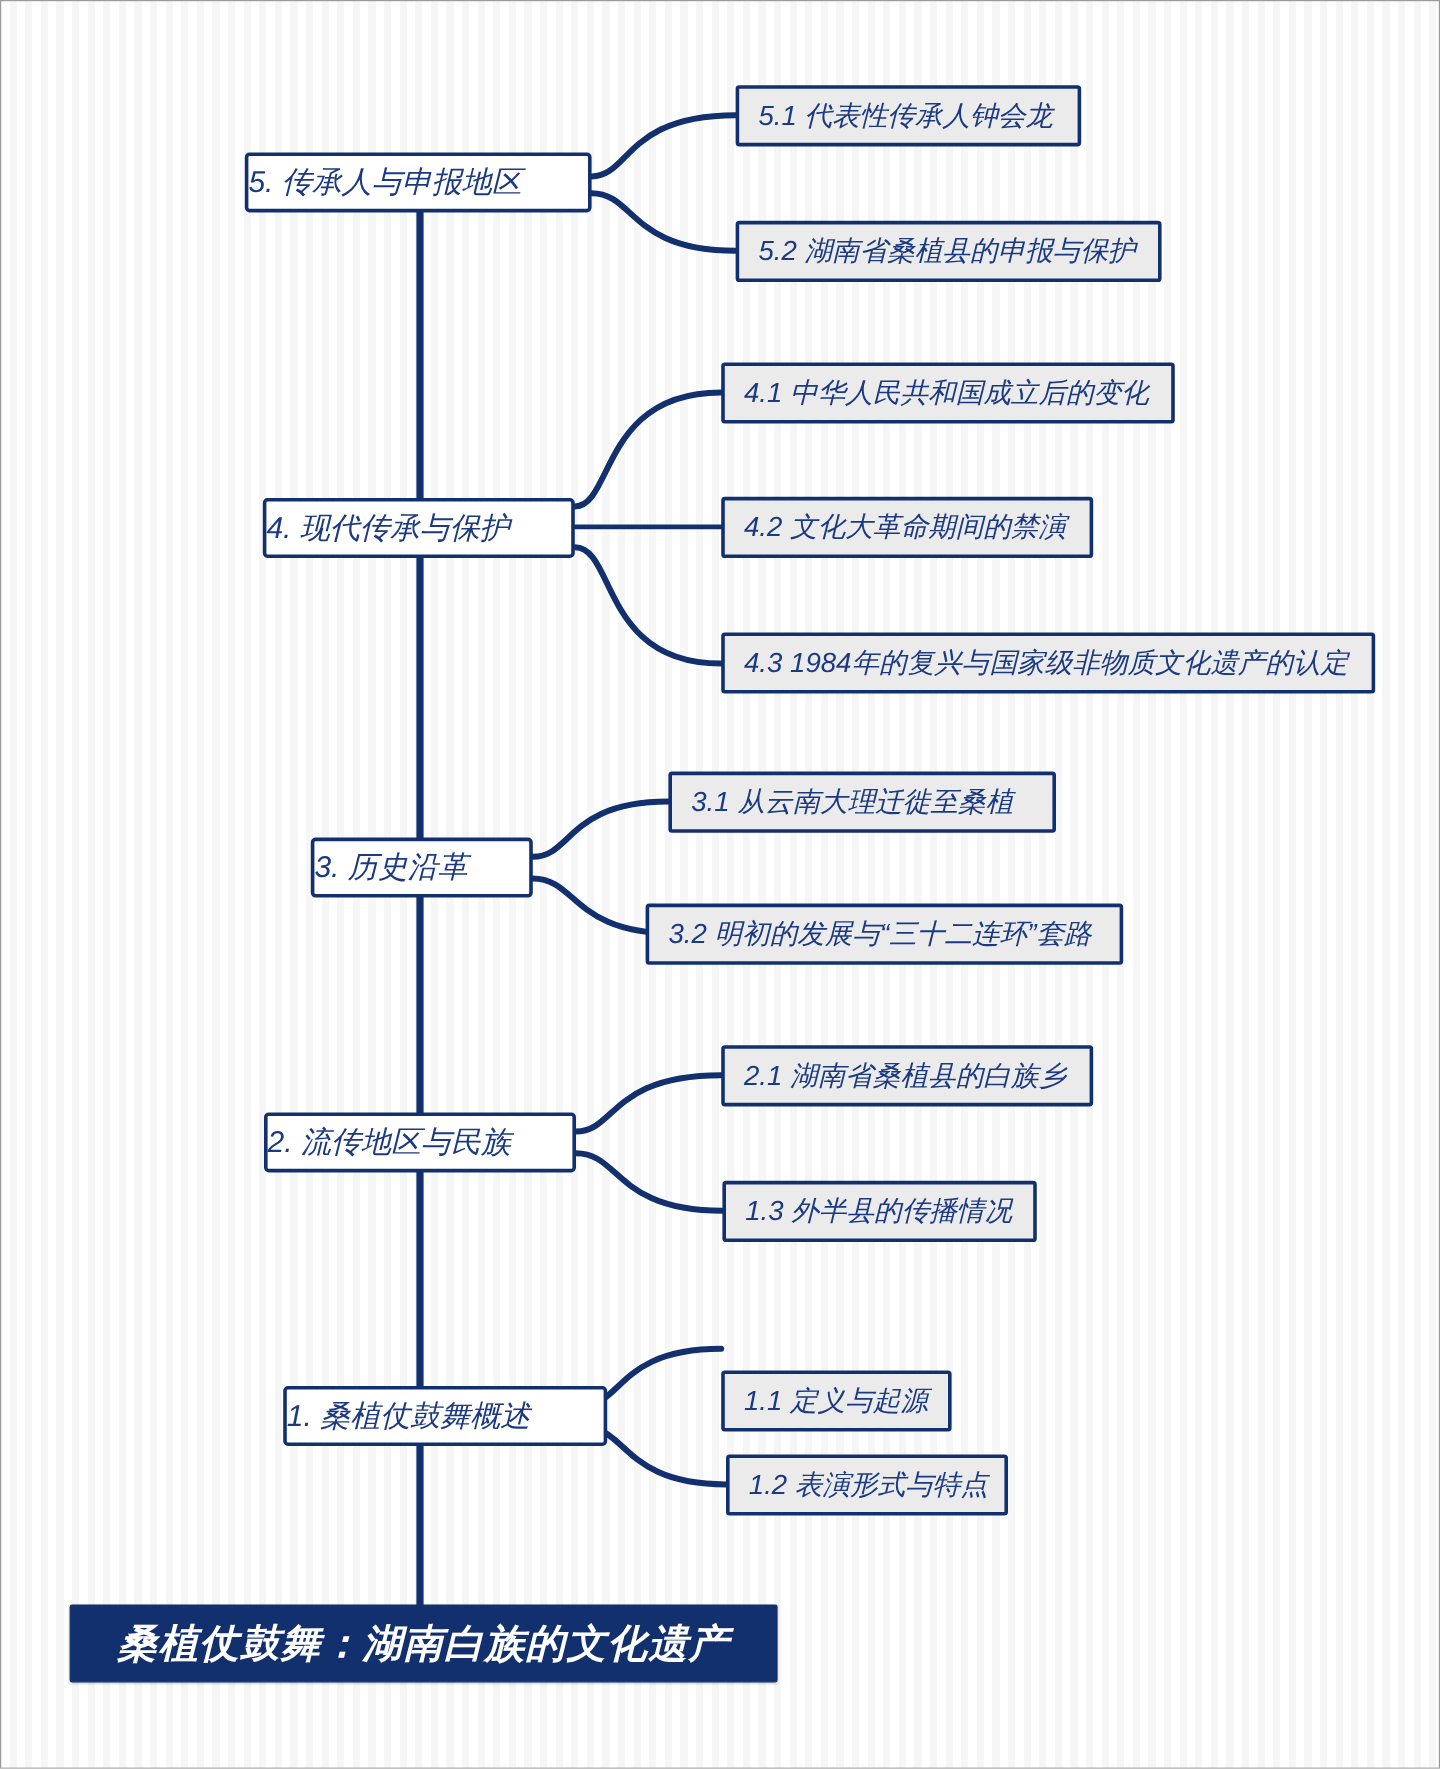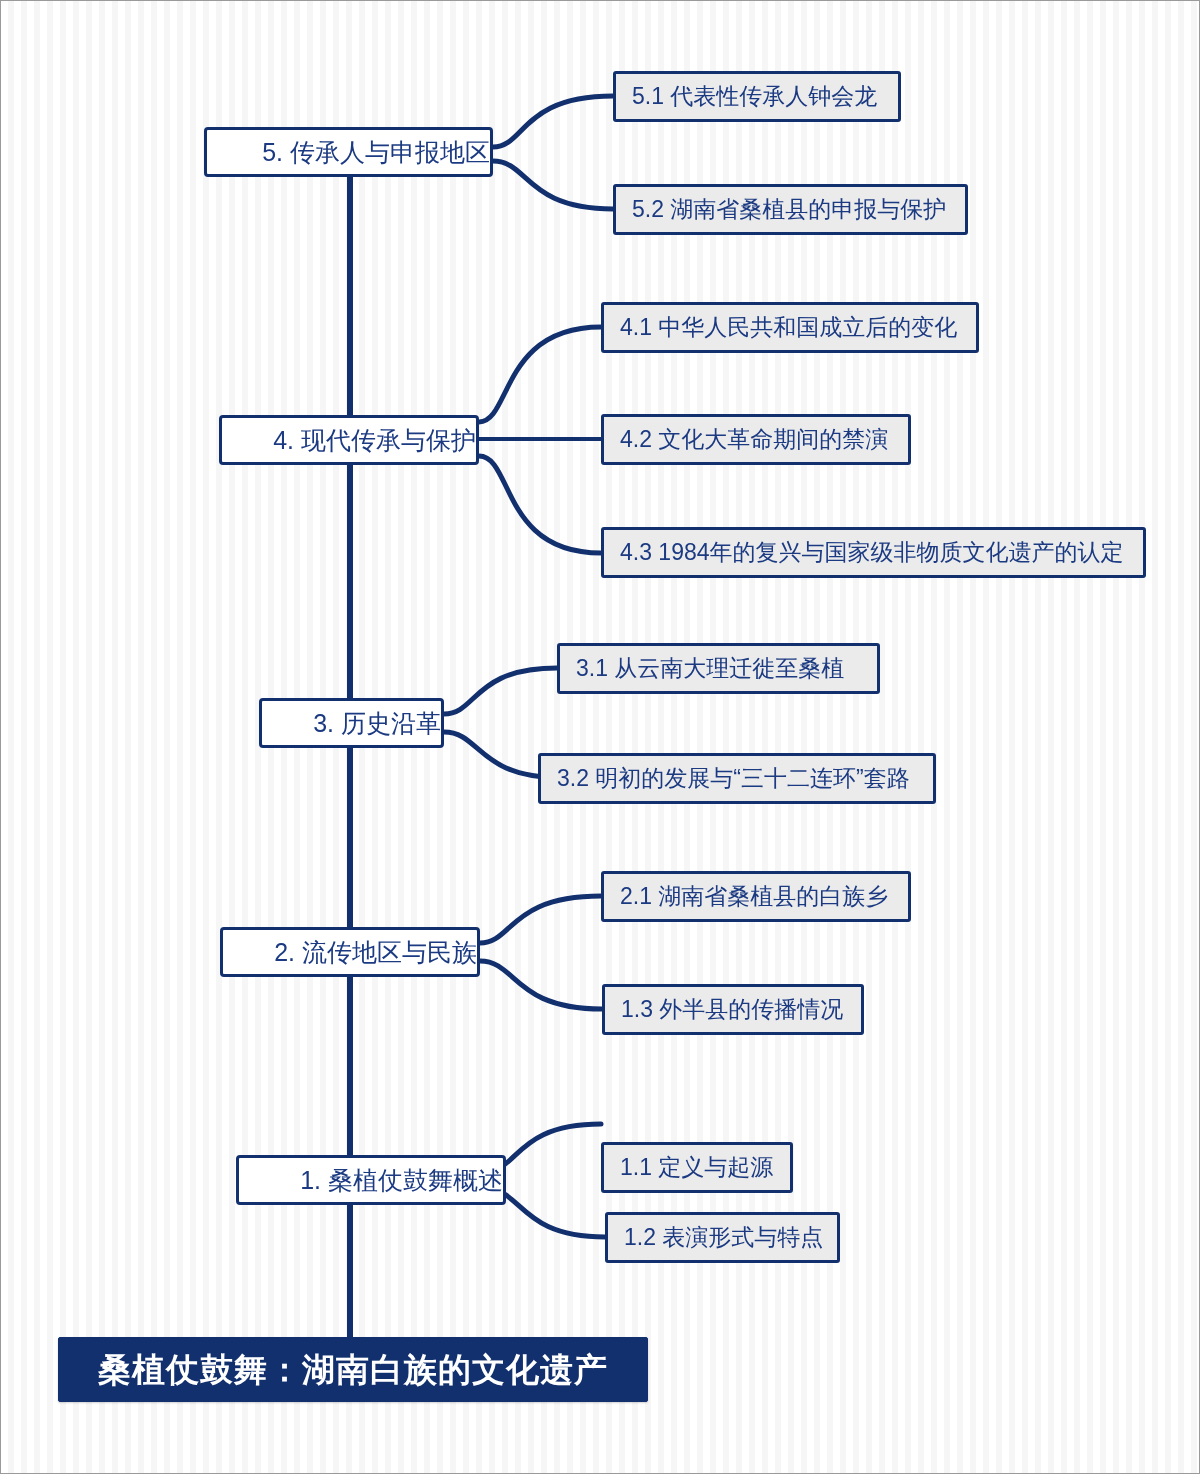--- a/index.html
+++ b/index.html
@@ -35,39 +35,40 @@
     pointer-events: none;
   }
   .node {
     position: absolute;
     box-sizing: border-box;
     display: flex;
     align-items: center;
     justify-content: flex-start;
     white-space: nowrap;
     line-height: 1;
+    font-style: italic;
   }
   .node-root {
     background: #12306e;
     border: 1px solid #12306e;
     border-radius: 2px;
     color: #ffffff;
     font-size: 33px;
     font-weight: bold;
     letter-spacing: 1px;
     justify-content: center;
     box-shadow: 0 1px 2px rgba(0,0,0,0.18);
   }
   .node-l1 {
     background: #ffffff;
     border: 3px solid #13306e;
     border-radius: 4px;
     color: #1b3a82;
     font-size: 25px;
-    justify-content: flex-end;
+    justify-content: flex-start;
   }
   .node-l2 {
     background: #ebebeb;
     border: 3px solid #13306e;
     border-radius: 3px;
     color: #1b3a82;
     font-size: 23px;
     padding-left: 16px;
     padding-right: 16px;
   }

